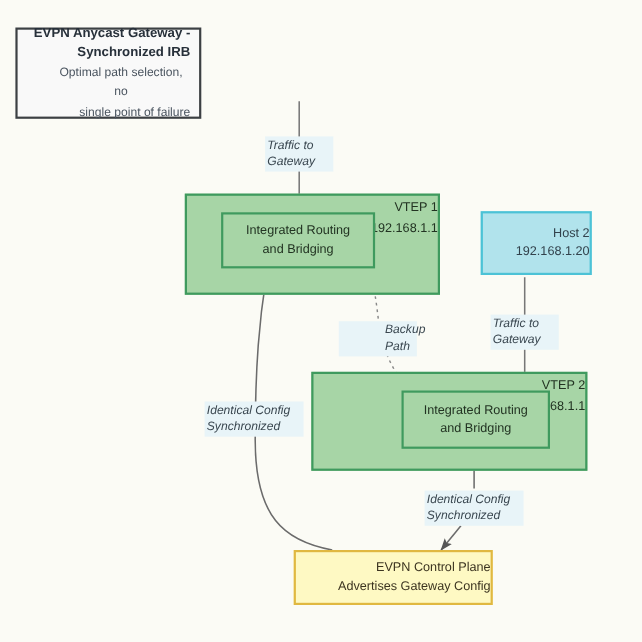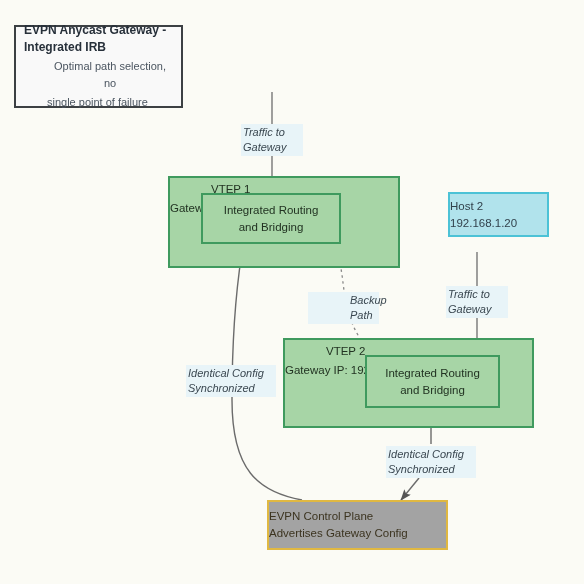--- a/index.html
+++ b/index.html
@@ -26,21 +26,21 @@
     left: 0; top: 0;
     width: 584px;
     height: 584px;
     pointer-events: none;
   }
   .node {
     position: absolute;
     box-sizing: border-box;
     display: flex;
     flex-direction: column;
-    align-items: flex-start;
+    align-items: flex-end;
     justify-content: center;
     text-align: center;
   }
   
   .legend-box {
     left: 14px;
     top: 25px;
     width: 169px;
     height: 83px;
     background: #f9f9f9;
@@ -62,21 +62,21 @@
   }
   
   .host-box {
     background: #b1e3ec;
     border: 2px solid #4cc2d6;
     font-size: 11.5px;
     line-height: 17px;
     color: #32424c;
   }
   #host1 { left: 223px; top: 34px; width: 98px; height: 56px; }
-  #host2 { left: 448px; top: 192px; width: 101px; height: 45px; }
+  #host2 { left: 437px; top: 192px; width: 101px; height: 58px; }
   
   .vtep-box {
     background: #a7d5a6;
     border: 2px solid #3f9a5e;
     justify-content: flex-start;
     padding-top: 3px;
   }
   #vtep1 { left: 168px; top: 176px; width: 232px; height: 92px; }
   #vtep2 { left: 283px; top: 338px; width: 251px; height: 90px; }
   .vtep-label {
@@ -107,21 +107,21 @@
     color: #223322;
   }
   #irb1 { left: 201px; top: 193px; width: 140px; height: 51px; }
   #irb2 { left: 365px; top: 355px; width: 135px; height: 53px; }
   
   #control-plane {
     left: 267px;
     top: 500px;
     width: 181px;
     height: 50px;
-    background: #a3a3a3;
+    background: #fef9c3;
     border: 2px solid #e0b841;
     font-size: 11.5px;
     line-height: 17px;
     color: #3c3420;
   }
   
   .edge-label {
     position: absolute;
     background: #e8f4f8;
     font-size: 11px;
@@ -161,21 +161,21 @@
     <path d="M333,247 C350,272 334,310 370,352" fill="none" stroke="#888888" stroke-width="1.3" stroke-dasharray="2.5,3.5" marker-end="url(#arrow-dash)"></path>
 
     <path d="M302,500 C258,492 232,470 232,400 C232,330 236,290 242,252" fill="none" stroke="#6b6b6b" stroke-width="1.4" marker-end="url(#arrow)"></path>
 
     <path d="M431,410 L431,444" fill="none" stroke="#6b6b6b" stroke-width="1.4"></path>
     <path d="M419,478 L401,500" fill="none" stroke="#6b6b6b" stroke-width="1.4" marker-end="url(#arrow)"></path>
   </svg>
 
   <div class="node legend-box">
     <div class="legend-title">EVPN Anycast Gateway -</div>
-    <div class="legend-title">Integrated IRB</div>
+    <div class="legend-title">Synchronized IRB</div>
     <div class="legend-sub">Optimal path selection, no</div>
     <div class="legend-sub">single point of failure</div>
   </div>
 
 
   <div id="host2" class="node host-box">
     <div>Host 2</div>
     <div>192.168.1.20</div>
   </div>
 

